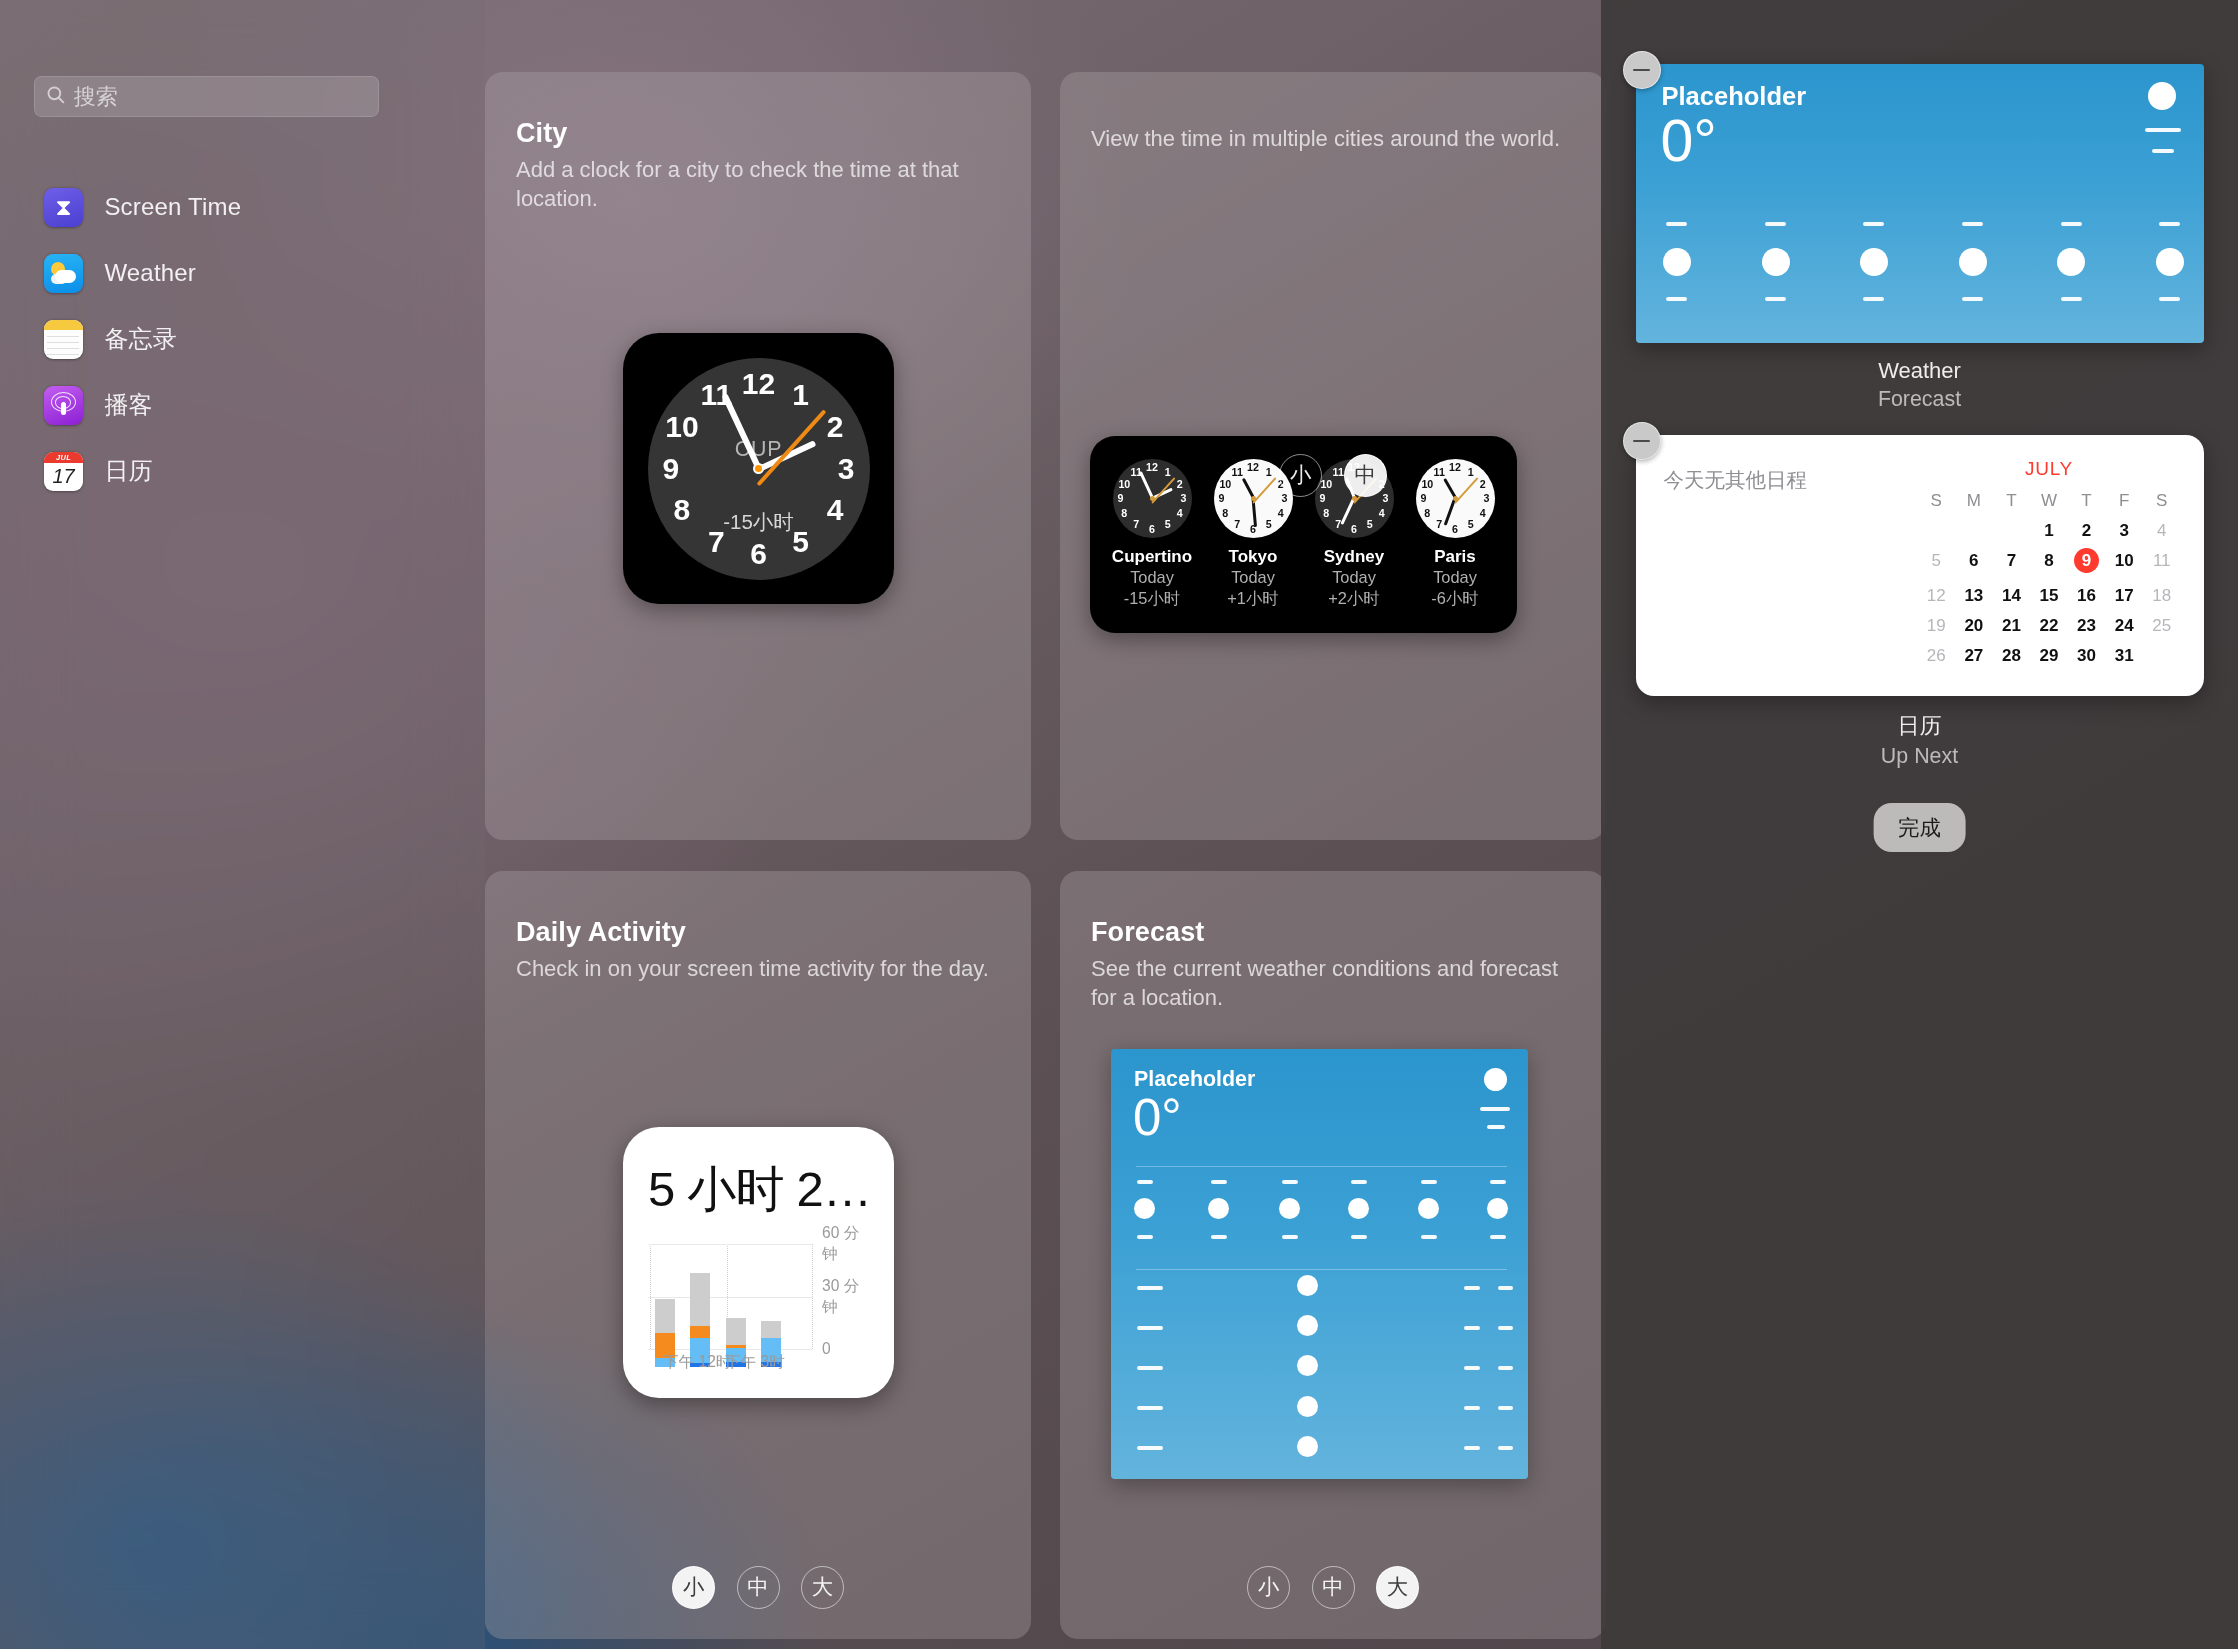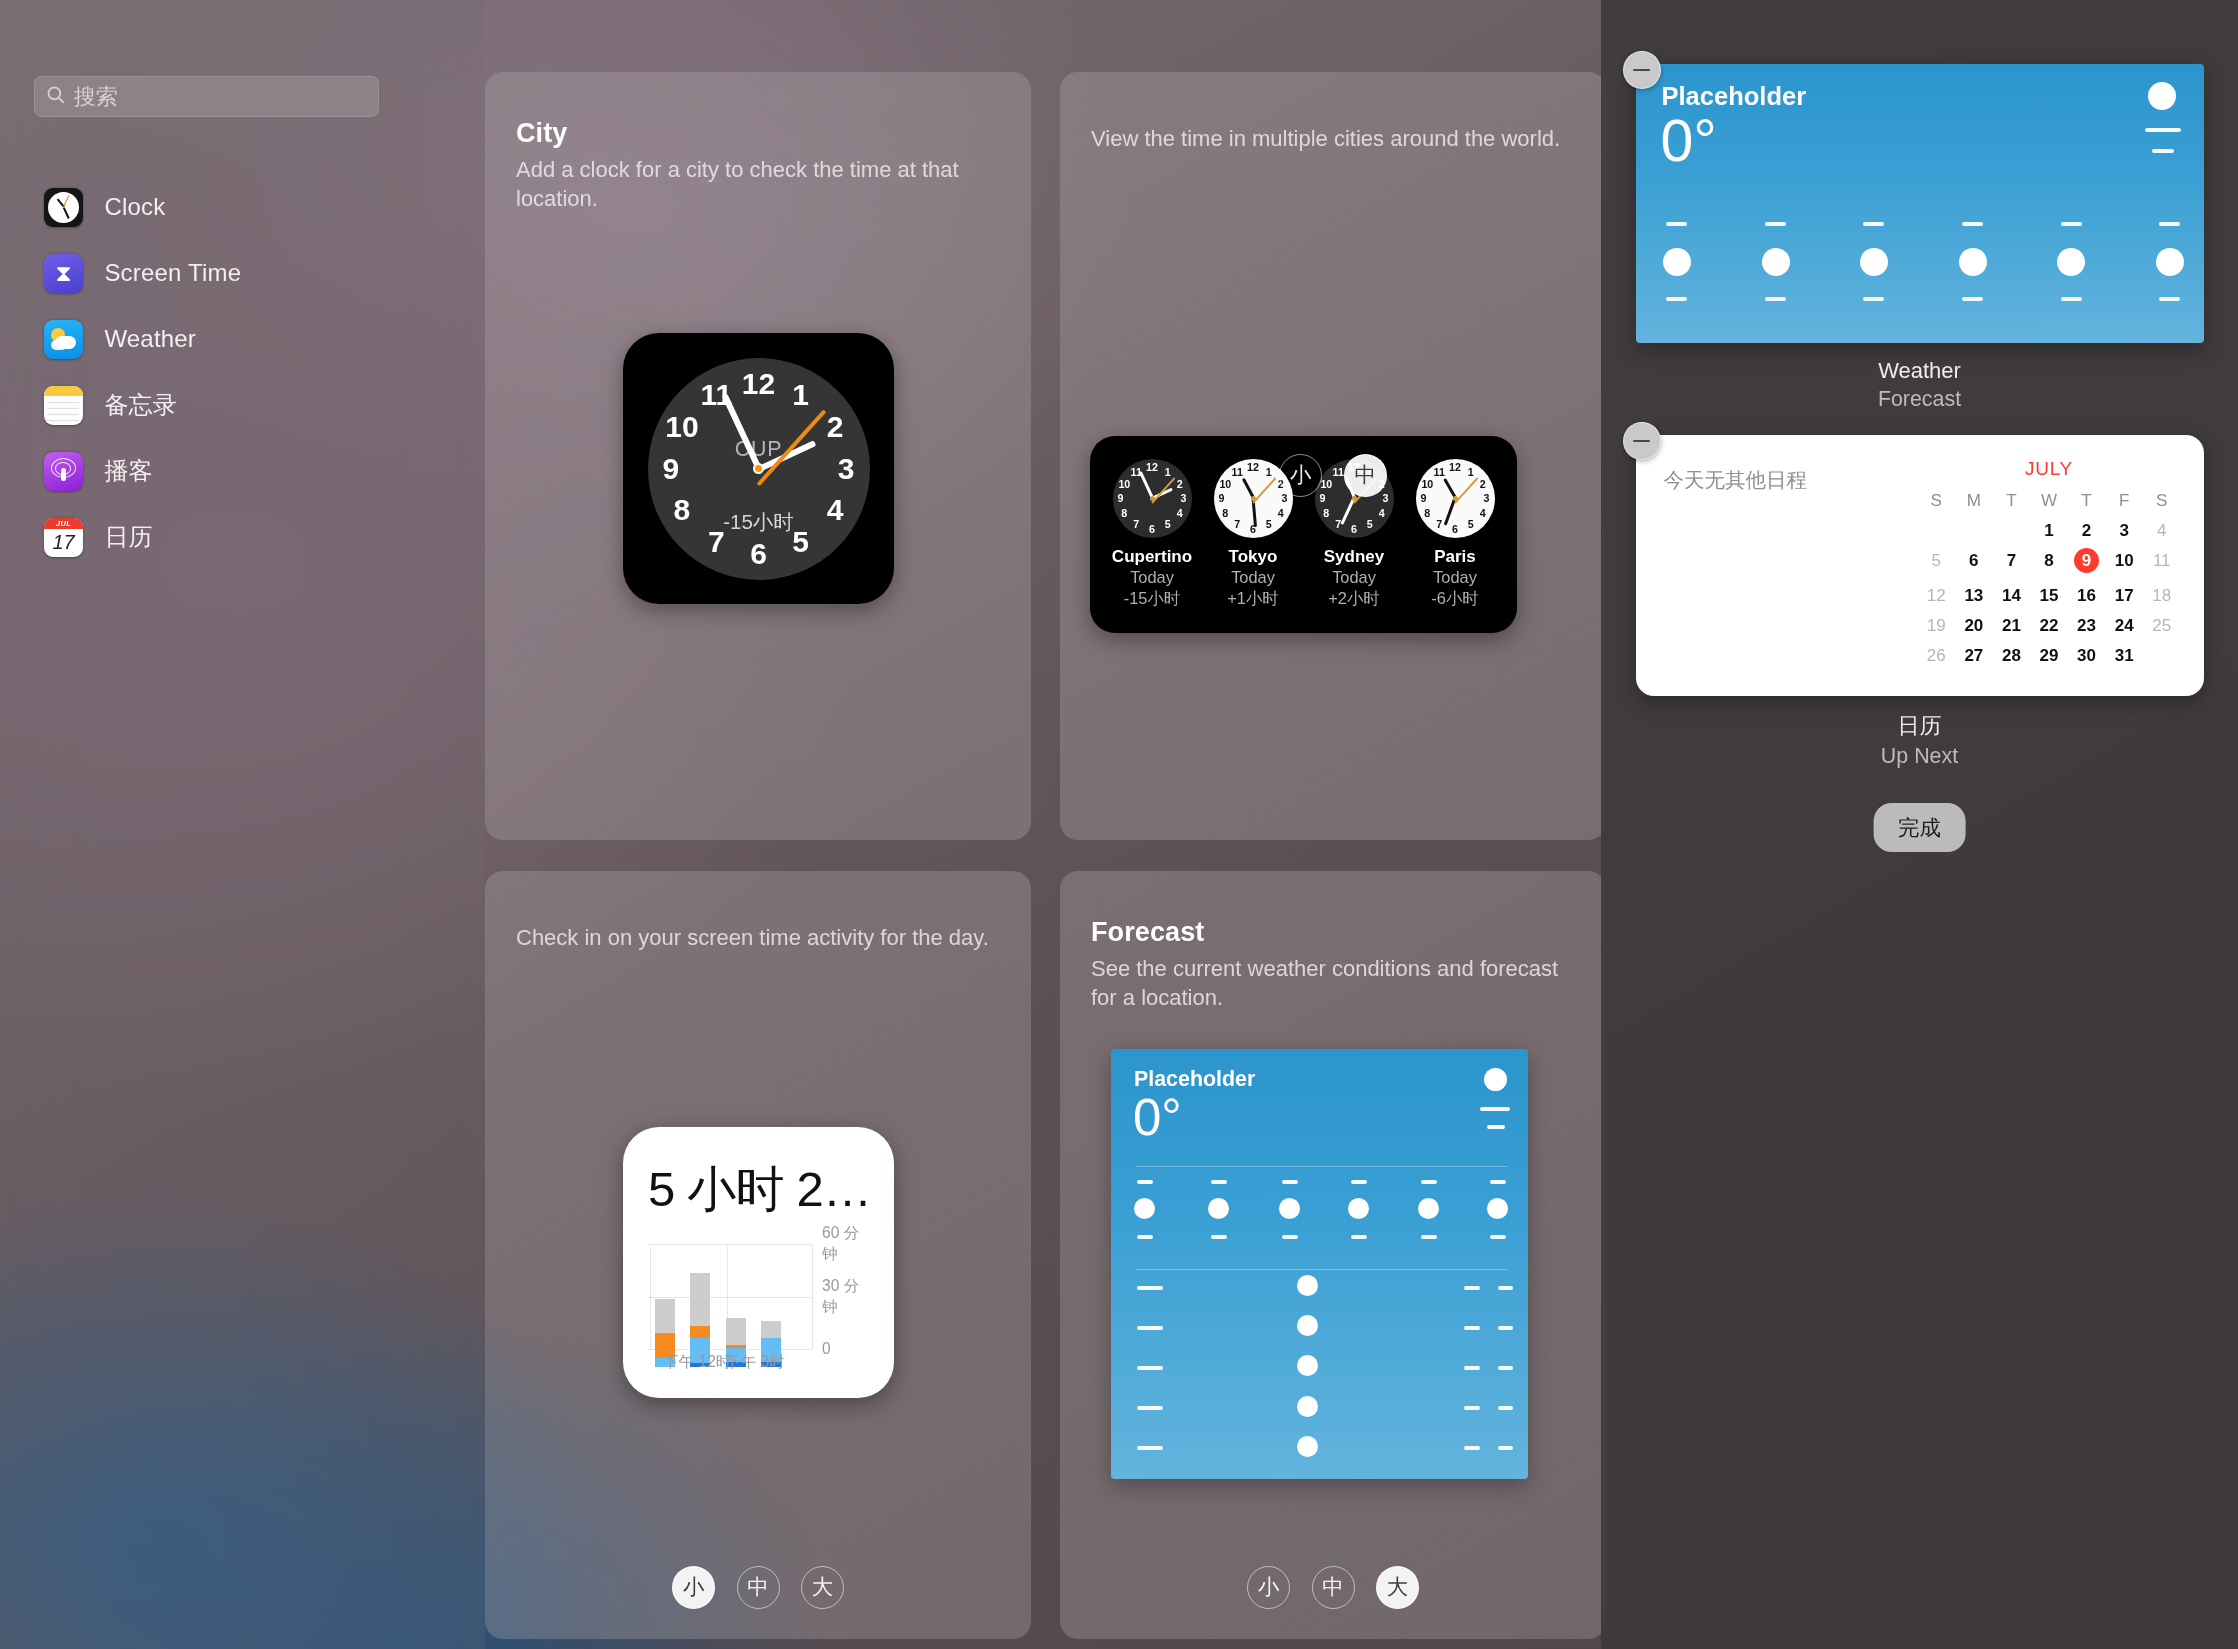--- a/index.html
+++ b/index.html
@@ -240,30 +240,20 @@
       <svg viewBox="0 0 24 24" fill="none" stroke="#ebe9ea" stroke-width="2.1" stroke-linecap="round">
         <circle cx="10.5" cy="10.5" r="6.6"></circle>
           <line x1="15.4" y1="15.4" x2="20.6" y2="20.6"></line>
       </svg>
     </span>
     <input id="search-input" type="text" placeholder="搜索" style="">
   </div>
 
   <div id="app-list">
 
-    <div class="app-row">
-      <span class="app-icon ic-clock">
-        <span class="face">
-          <i class="h" style="width:1.6px;height:10px;margin:-10px 0 0 -0.8px;transform:rotate(320deg);"></i>
-          <i class="h" style="width:1.6px;height:12.3px;margin:-12.3px 0 0 -0.8px;transform:rotate(155deg);"></i>
-          <i class="h" style="width:0.8px;height:13px;margin:-13px 0 0 -0.4px;background:#e08a12;transform:rotate(25deg);"></i>
-        </span>
-      </span>
-      <span class="app-label">Clock</span>
-    </div>
 
     <div class="app-row">
       <span class="app-icon ic-screentime">
         <span class="glass">⧗</span>
       </span>
       <span class="app-label">Screen Time</span>
     </div>
 
     <div class="app-row">
       <span class="app-icon ic-weather">
@@ -446,20 +436,21 @@
     </div>
 
     <div class="size-row" style="bottom:343px;">
       <div class="size-btn">小</div>
       <div class="size-btn selected">中</div>
     </div>
   </div>
 
   <div class="card" style="left:0px; top:871px; width:546px; height:768px;">
     <div class="card-head">
+      <div class="card-title">Daily Activity</div>
       <div class="card-desc">Check in on your screen time activity for the day.</div>
     </div>
 
     <div class="st-widget" style="left:138px; top:256px;">
       <div class="st-total">5 小时 2…</div>
 
       <div class="st-chart">
         <div class="st-plot"></div>
         <div class="st-vdot" style="left:79px;"></div>
         <div class="st-vdot" style="left:164px;"></div>

